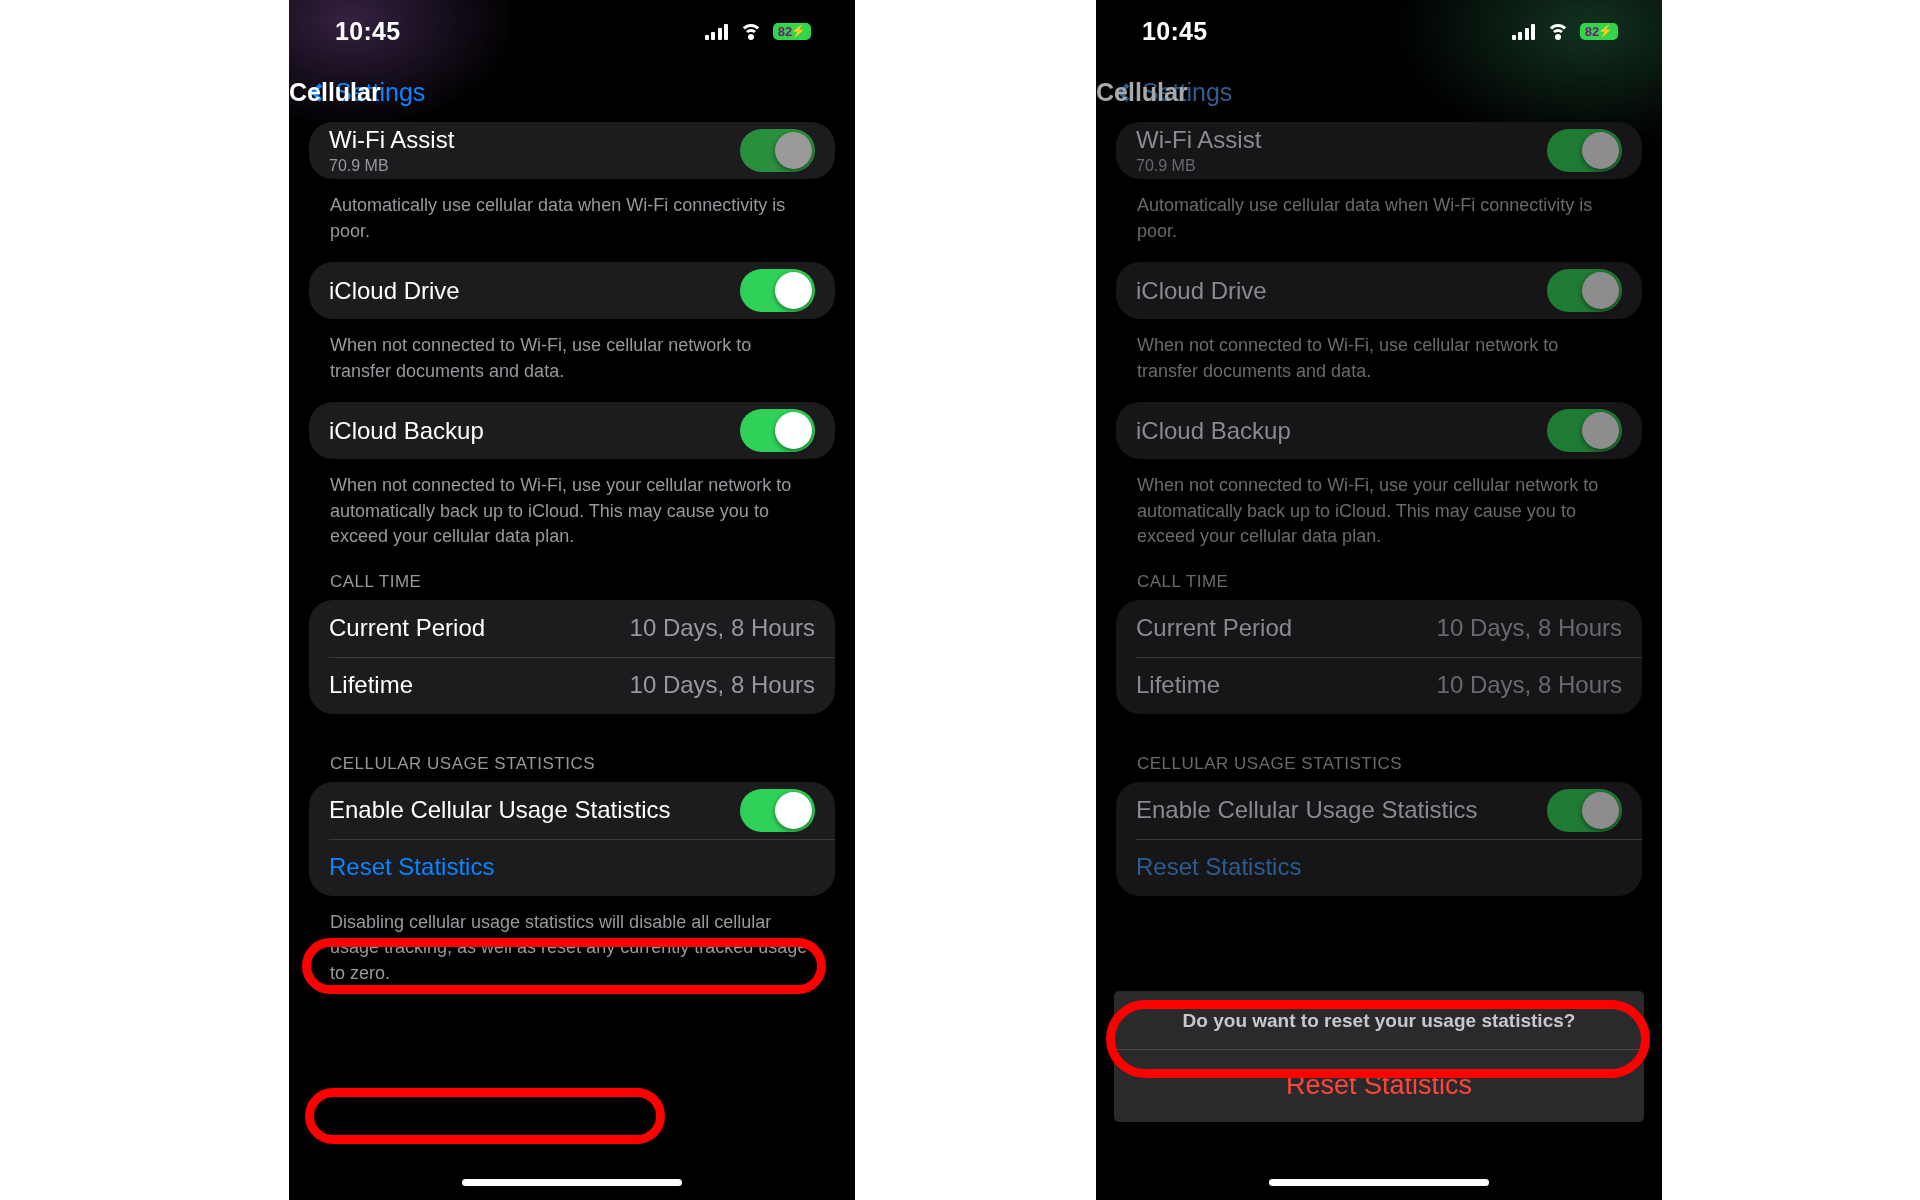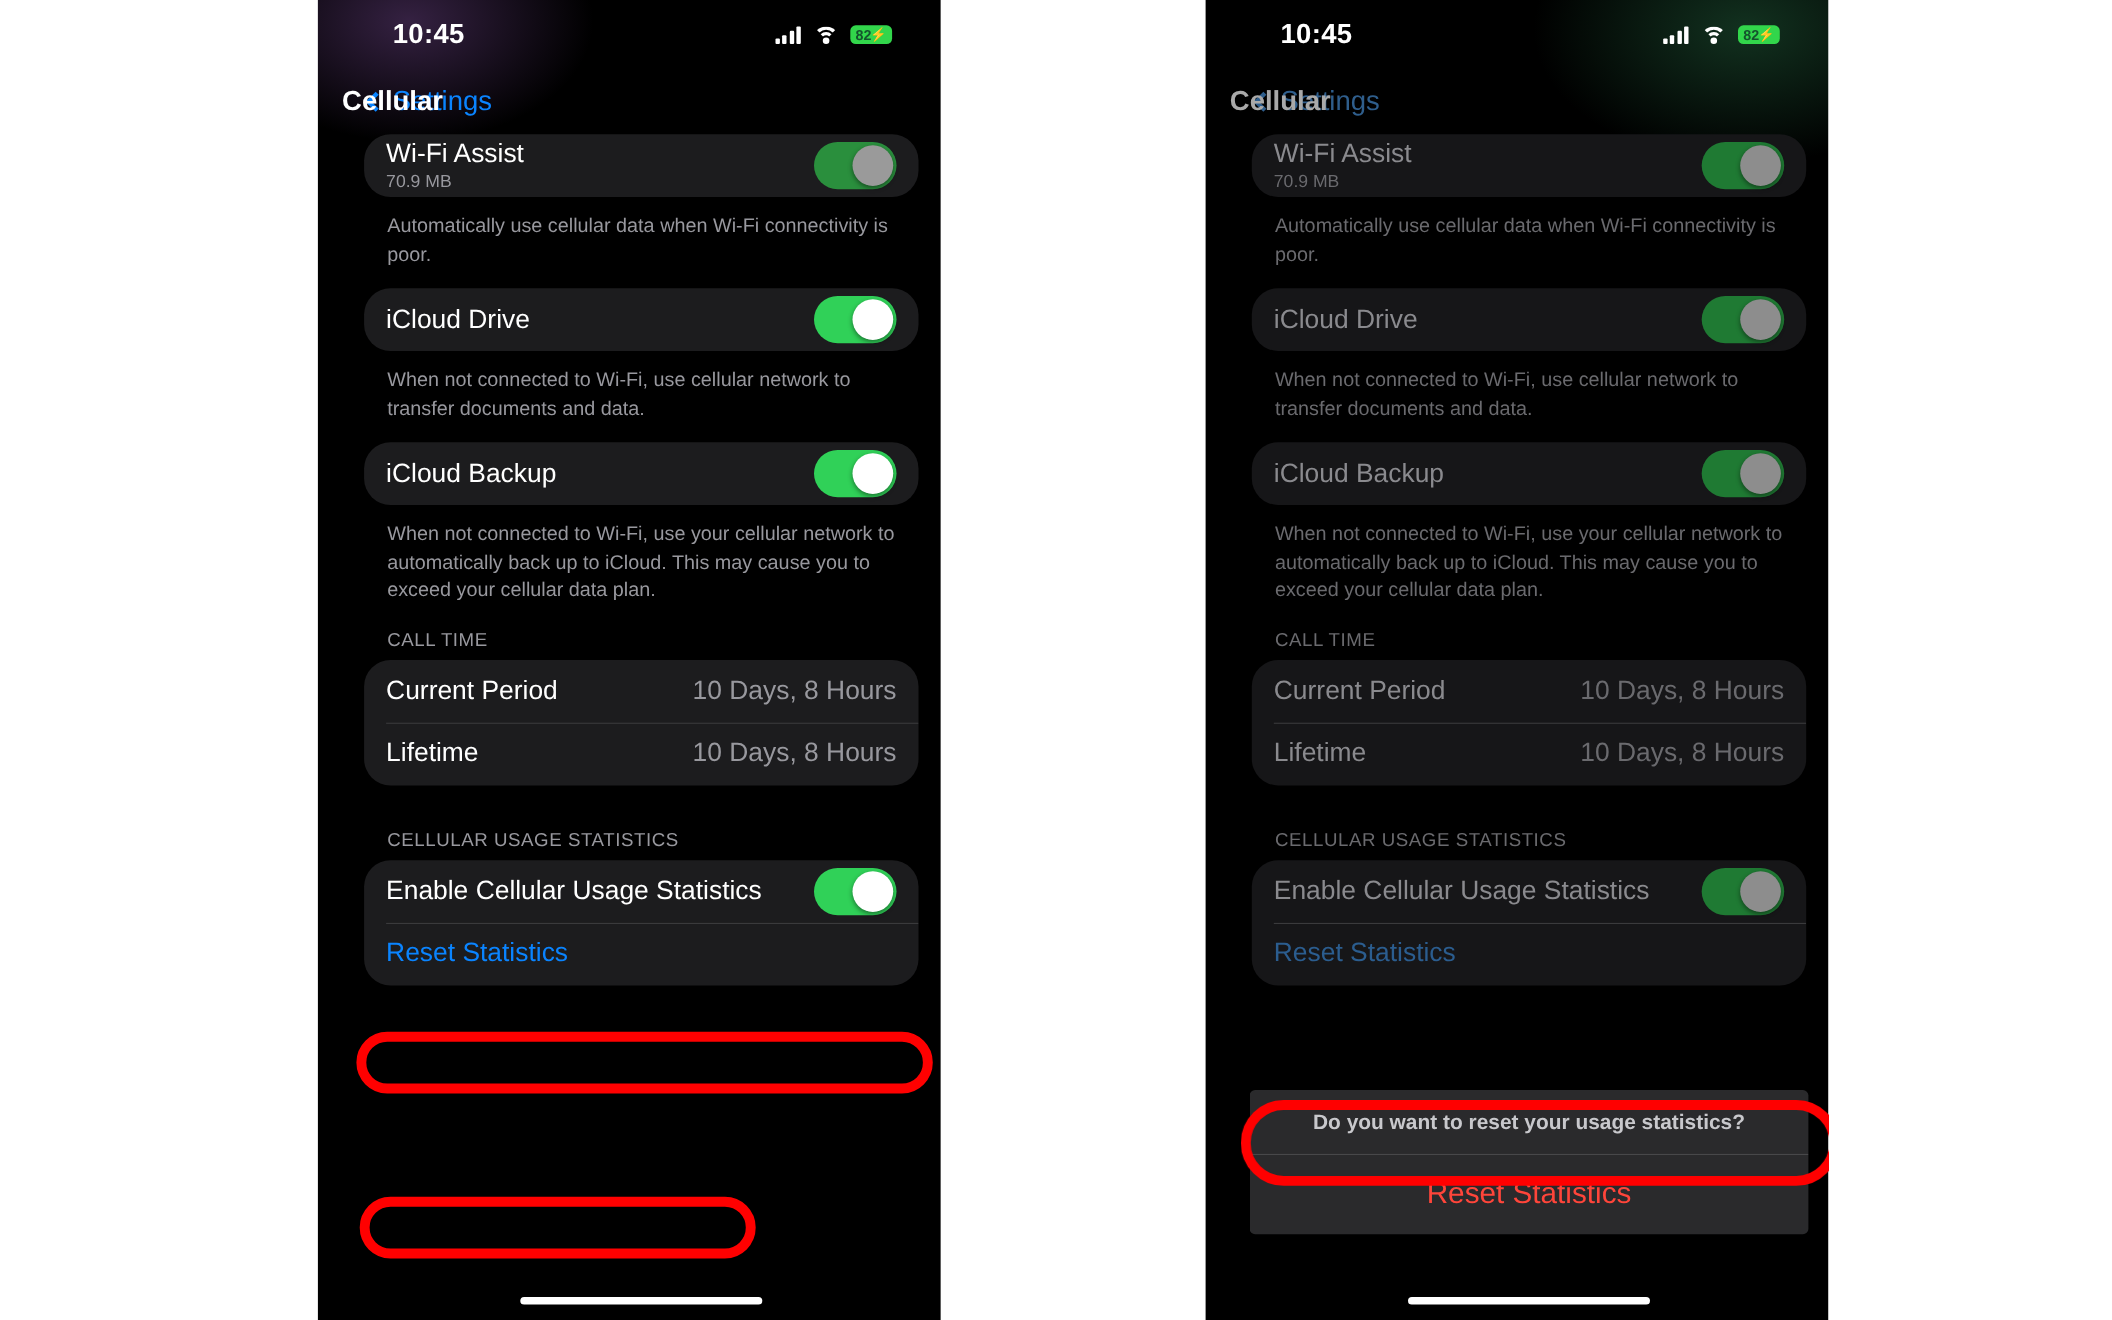--- a/index.html
+++ b/index.html
@@ -11,21 +11,21 @@
   .stage{ position:relative; width:1920px; height:1200px; background:#fff; }
 
   
   .phone{
     position:absolute; top:0; height:1200px; width:566px;
     background:#000; overflow:hidden;
   }
   .phone.left { left:289px; }
   .phone.right{ left:1096px; }
 
-  .screen{ position:absolute; inset:0; background:#000;margin-left:22px; }
+  .screen{ position:absolute; inset:0; background:#000; }
 
   
   .glow-l{
     position:absolute; top:-40px; left:-30px; width:260px; height:170px;
     background:radial-gradient(ellipse at 35% 35%, rgba(96,60,120,.55), rgba(0,0,0,0) 70%);
     pointer-events:none;
   }
   .glow-r{
     position:absolute; top:-40px; right:-30px; width:300px; height:190px;
     background:radial-gradient(ellipse at 65% 35%, rgba(40,110,70,.45), rgba(0,0,0,0) 70%);
@@ -63,21 +63,21 @@
   .wifi b.c{
     width:6px; height:6px; top:11px; background:#fff;
     border:none; border-radius:50%;
   }
 
   .batt{
     height:17px; min-width:38px; border-radius:5px; background:#32D64B;
     display:flex; align-items:center; justify-content:center;
     padding:0 4px; position:relative;
   }
-  .batt span{ color:#14532d; font-size:13px; font-weight:bold; line-height:1; }
+  .batt span{ color:#701a75; font-size:13px; font-weight:bold; line-height:1; }
   .batt .bolt{ font-size:12px; color:#0a0a0a; margin-left:-1px; }
 
   
   .navbar{
     position:relative; height:60px; display:flex; align-items:center;
     padding:0 20px;
   }
   .nav-back{
     display:flex; align-items:center; gap:7px; color:#0A84FF;
     font-size:25px; cursor:pointer;
@@ -281,20 +281,21 @@
           <div class="row">
             <span class="row-label">Enable Cellular Usage Statistics</span>
             <div class="toggle">
                 <div class="knob"></div>
               </div>
           </div>
           <div class="row link-row">
             <span class="row-label">Reset Statistics</span>
           </div>
         </div>
+        <div class="footnote">Disabling cellular usage statistics will disable all cellular usage tracking, as well as reset any currently tracked usage to zero.</div>
       </div>
 
       <div class="oval" style="left:13px; top:938px; width:524px; height:56px;"></div>
       <div class="oval" style="left:16px; top:1088px; width:360px; height:56px;"></div>
 
       <div class="home-ind"></div>
     </div>
   </div>
 
   <div class="phone right">

